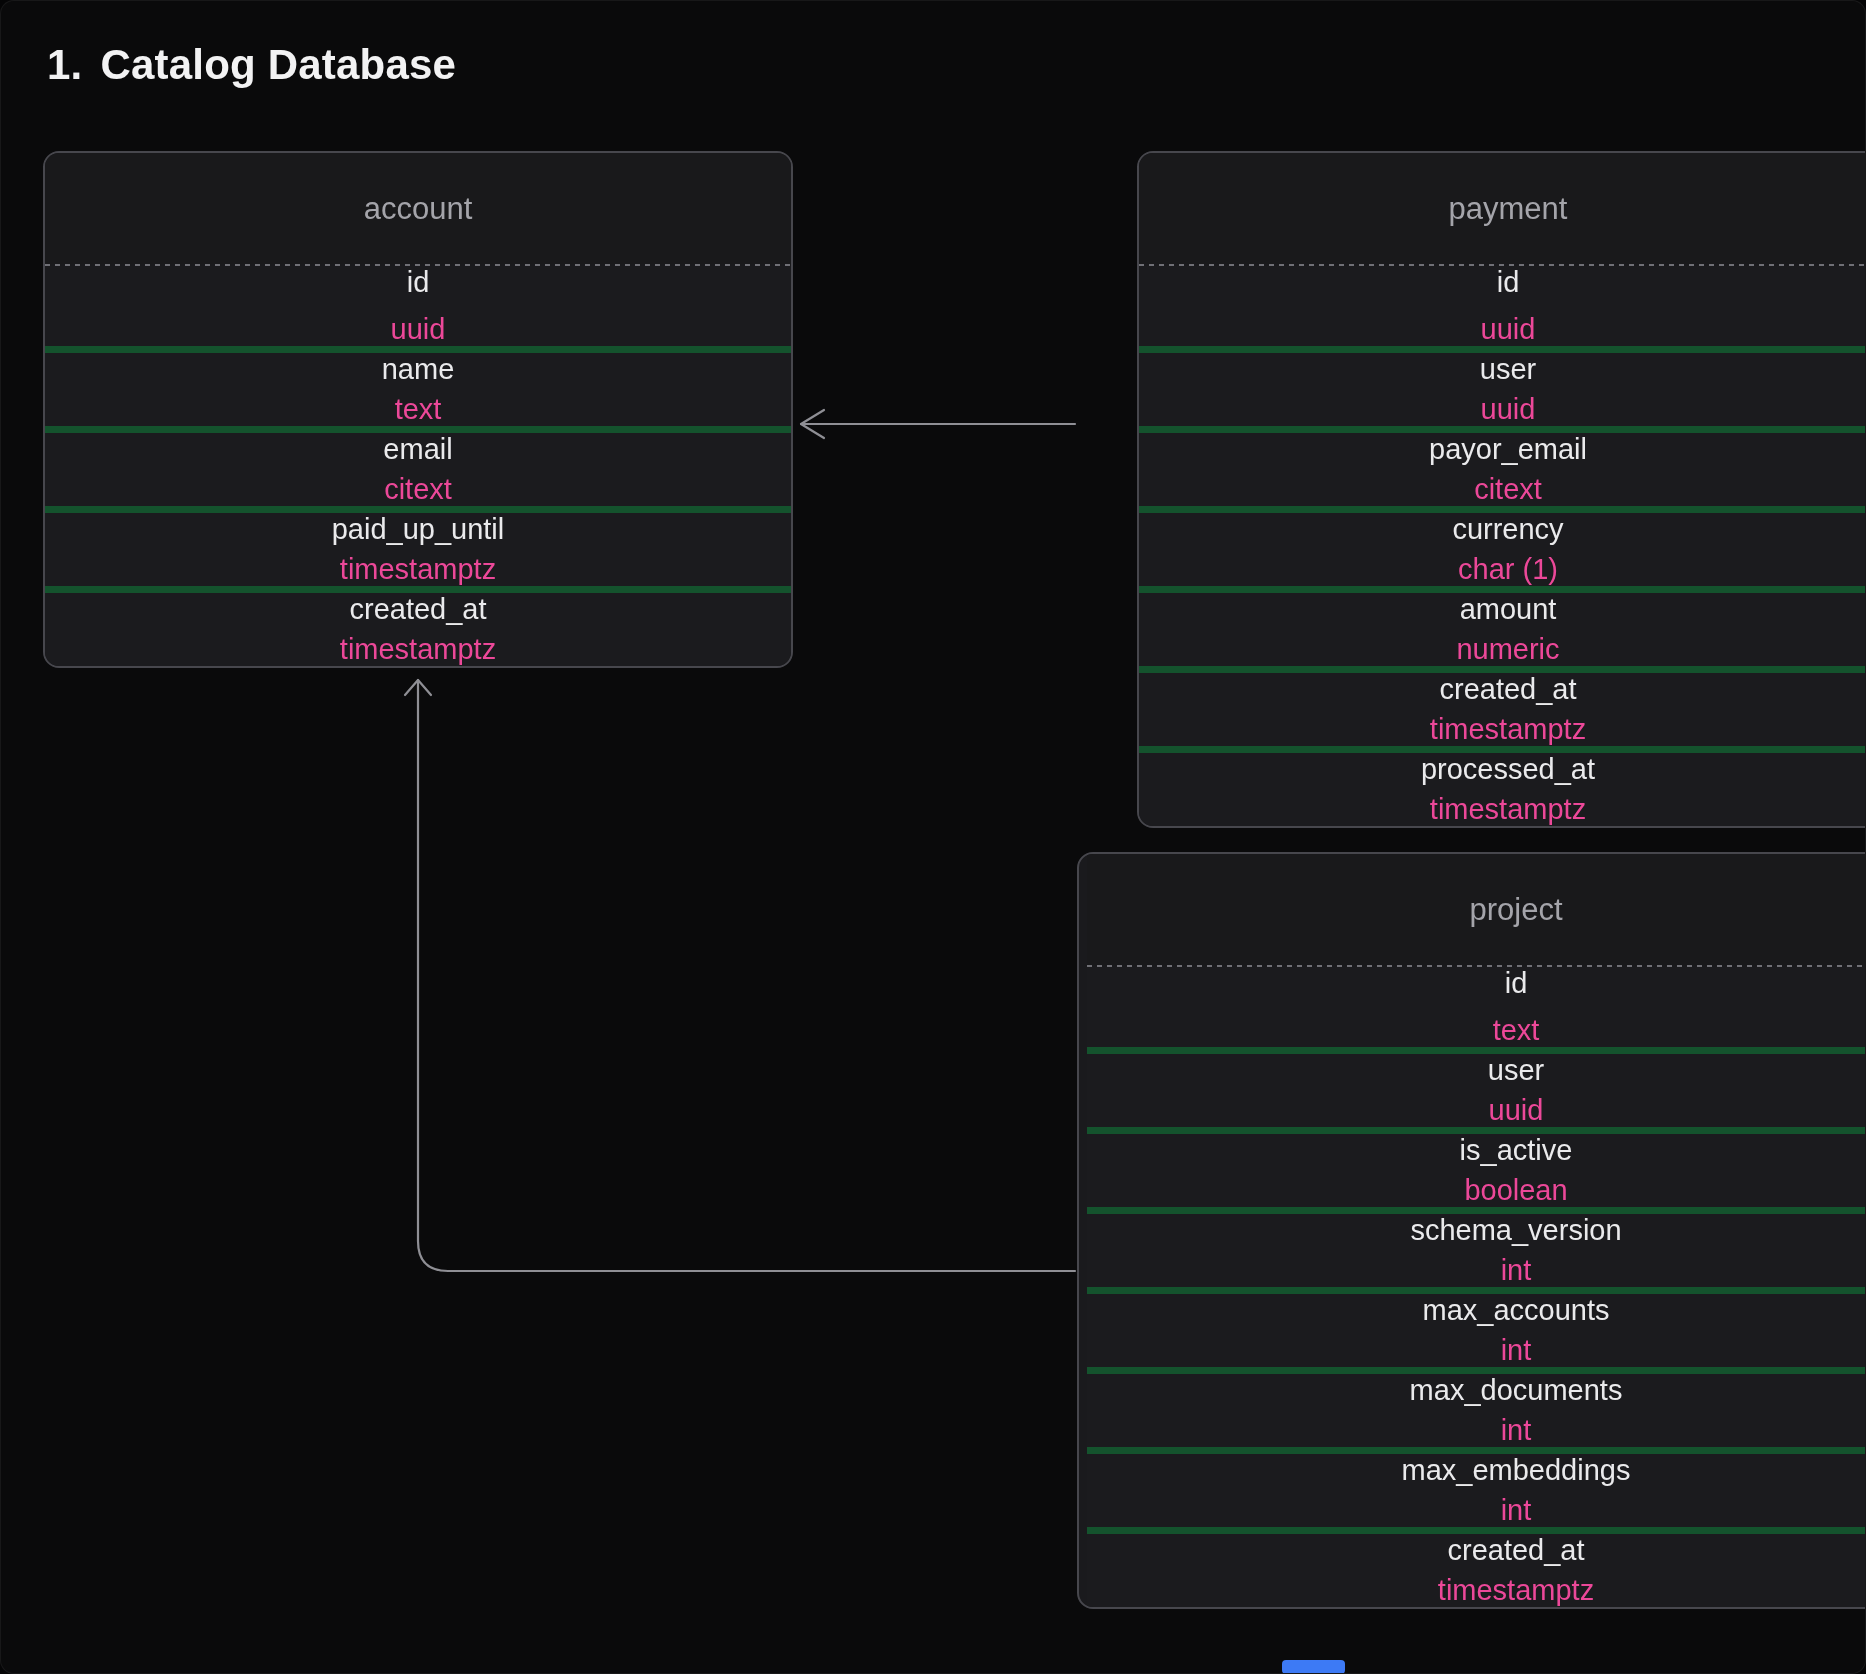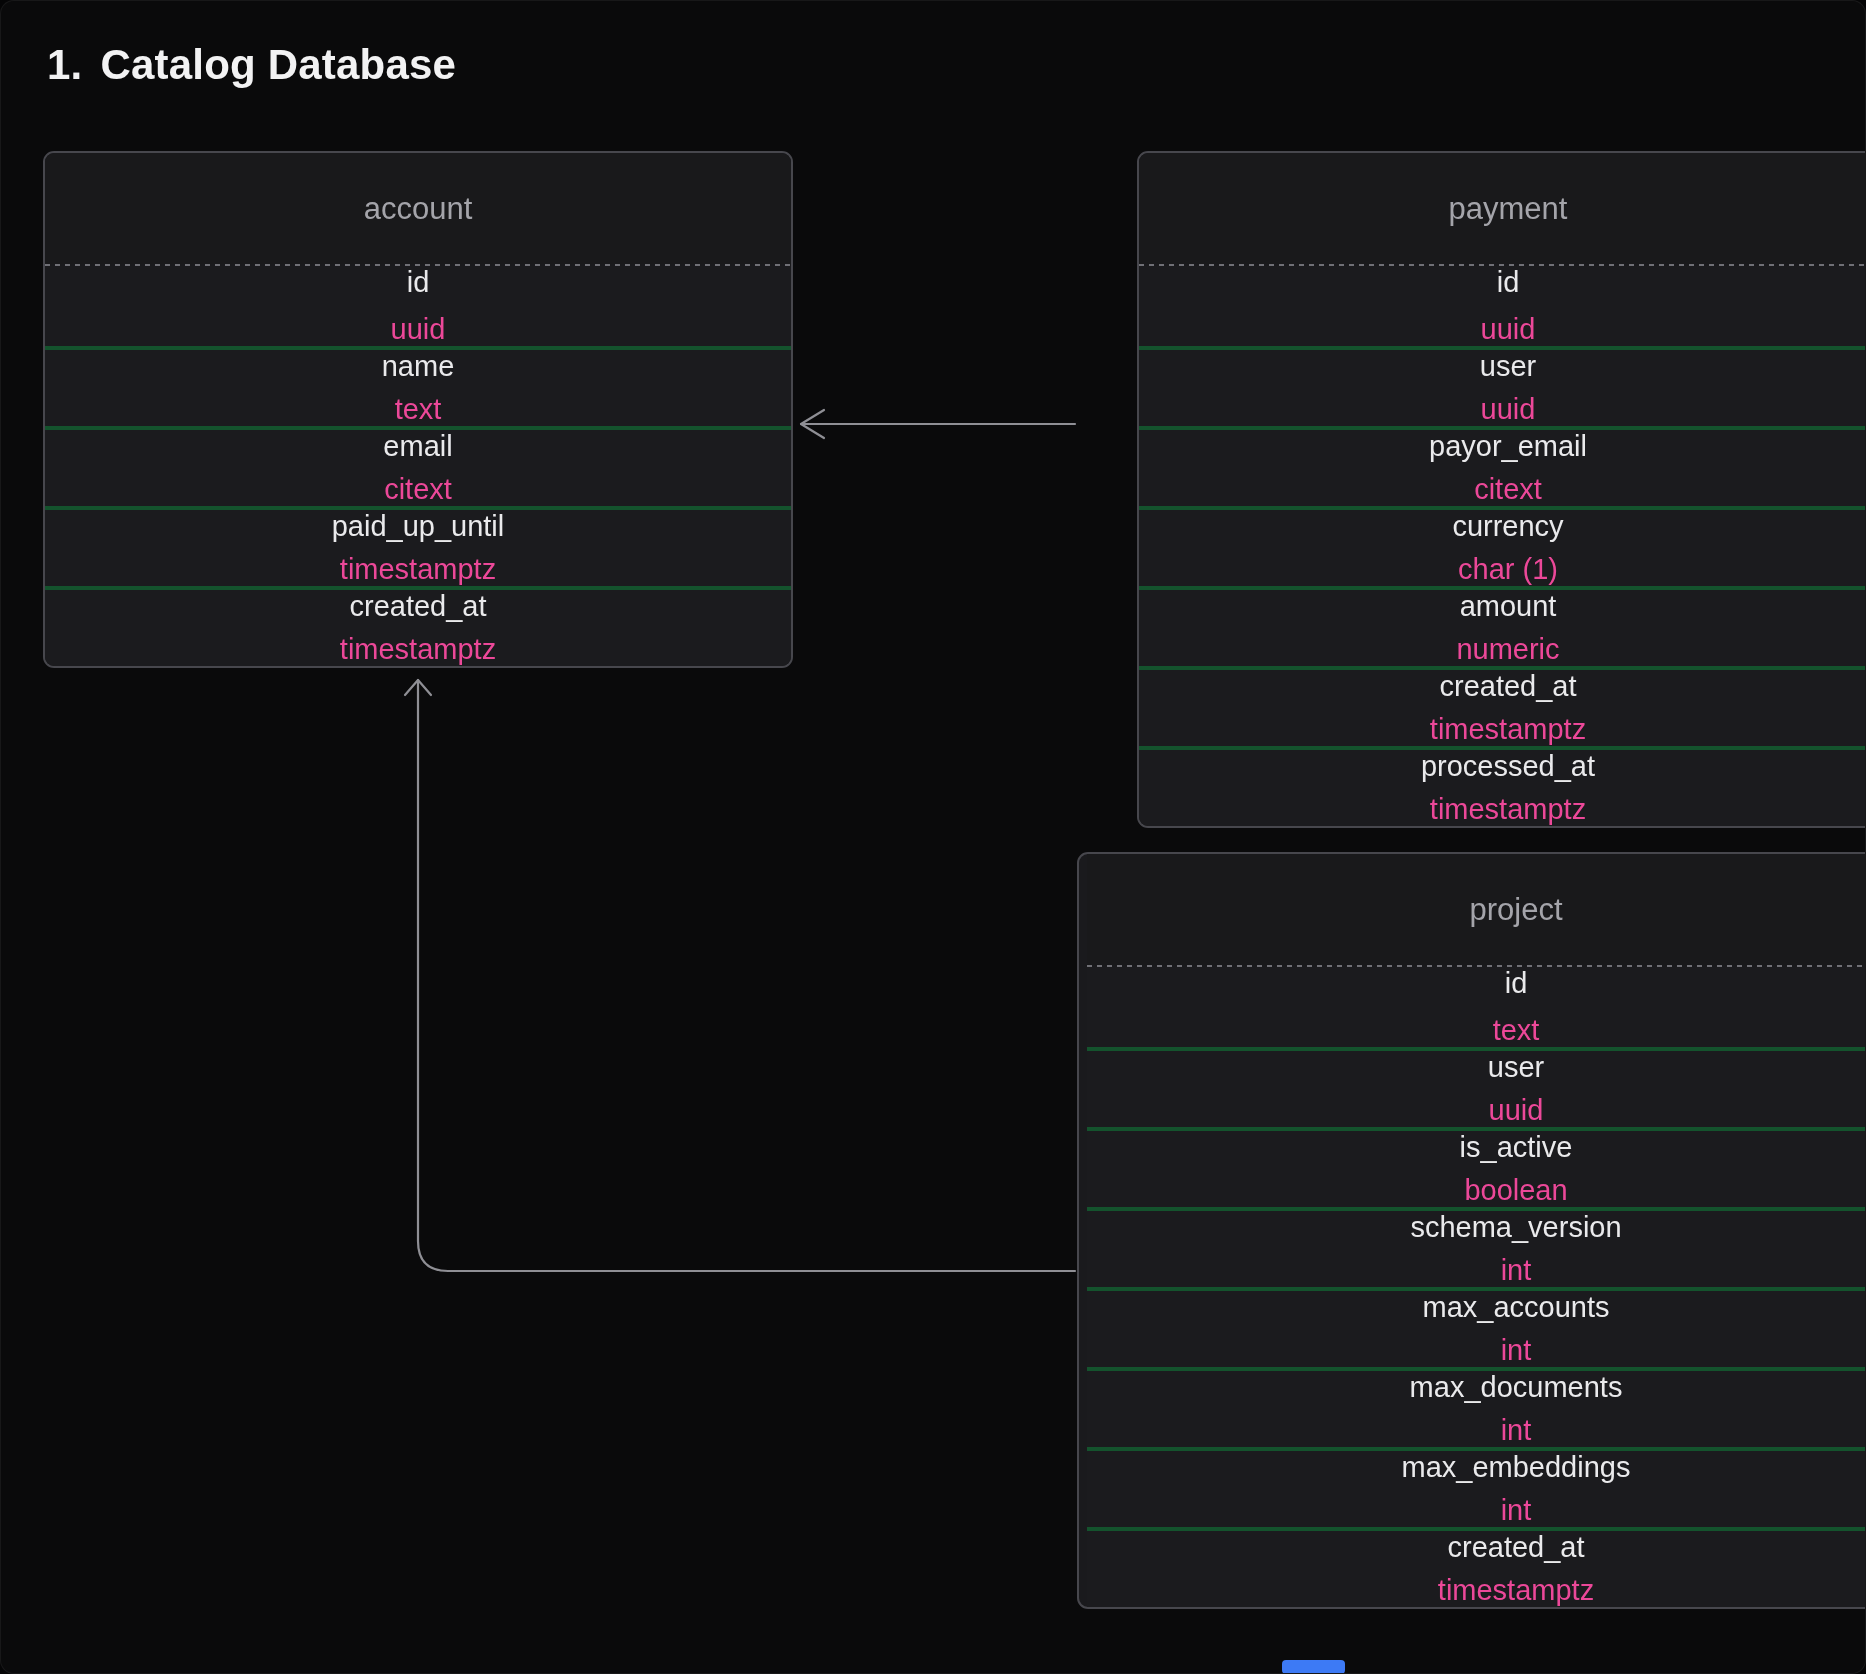--- a/index.html
+++ b/index.html
@@ -40,21 +40,21 @@
     fill: none;
     stroke: #8f8f95;
     stroke-width: 2.2;
     stroke-linecap: round;
     stroke-linejoin: round;
   }
   .table-card {
     position: absolute;
     background: #1a1a1d;
     border: 2px solid #47474d;
-    border-radius: 11px;
+    border-radius: 16px;
     overflow: hidden;
     box-sizing: border-box;
   }
   .table-header {
     height: 111px;
     display: flex;
     align-items: center;
     justify-content: center;
     background: #19191b;
   }
@@ -70,21 +70,21 @@
     height: 80px;
     display: flex;
     align-items: center;
     justify-content: space-between;
     padding: 0 40px;
     box-sizing: border-box;
     background: #1b1b1e;
     flex-direction: column;
   }
   .table-row + .table-row {
-    border-top: 4px solid #14532d;
+    border-top: 7px solid #14532d;
     align-items: center;
   }
   .field-name {
     color: #eaeaec;
     font-size: 29px;
   }
   .field-type {
     color: #ec4899;
     font-size: 29px;
   }

